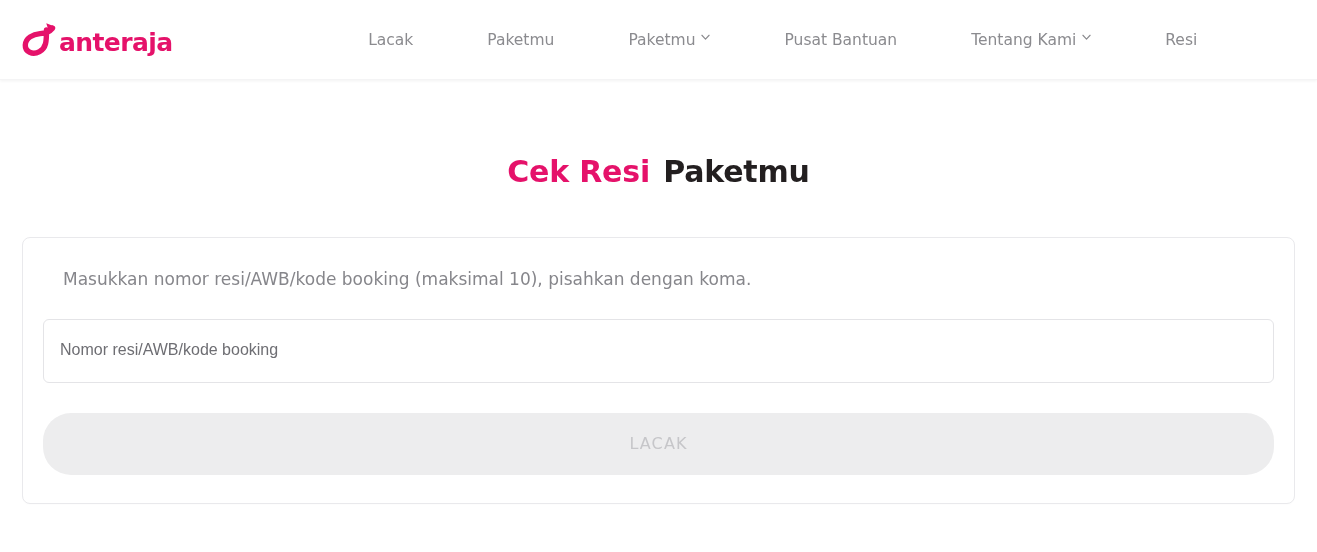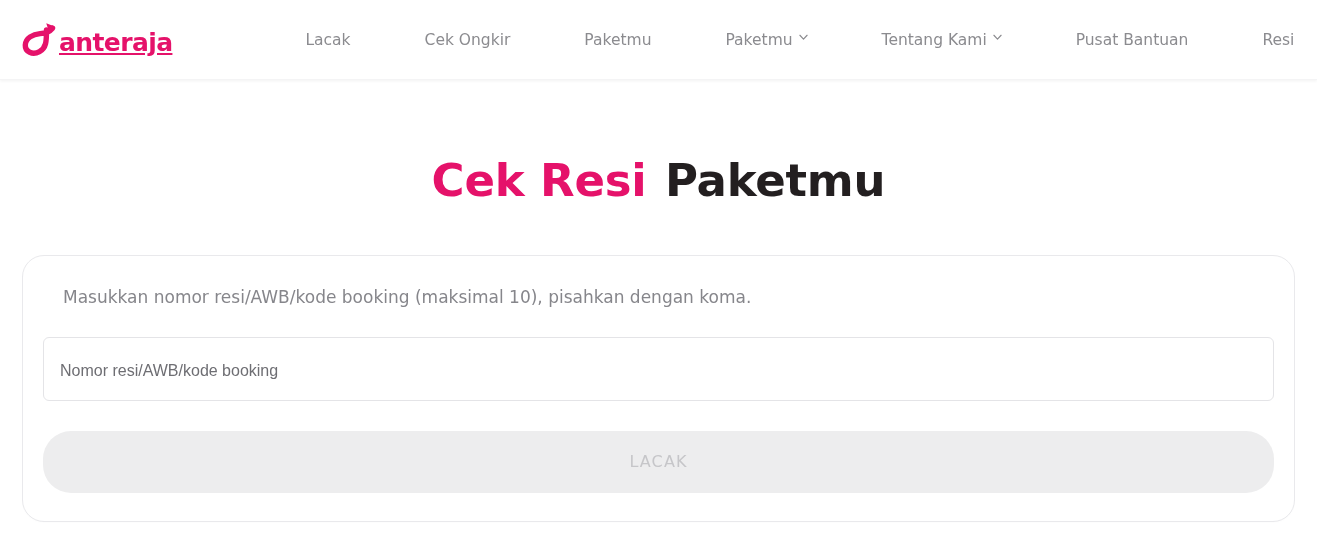--- a/index.html
+++ b/index.html
@@ -46,21 +46,20 @@
   .brand-word {
     font-family: "DejaVu Sans", sans-serif;
     font-size: 25px;
     font-weight: 700;
     color: #E5126A;
     letter-spacing: -0.6px;
     line-height: 1;
     position: relative;
     top: 3px;
     margin-left: -3px;
-    text-decoration: underline;
   }
 
   .main-nav {
     flex: 1 1 auto;
     display: flex;
     align-items: center;
     justify-content: center;
     gap: 0px;
     margin-left: 88px;
   }
@@ -88,34 +87,34 @@
   }
   .chev svg { display: block; }
 
   
   .page-main {
     padding-top: 10px;
   }
 
   .page-title {
     text-align: center;
-    font-size: 45px;
+    font-size: 30px;
     font-weight: 700;
     letter-spacing: -0.2px;
     margin-top: 64px;
     color: #231f20;
     line-height: 1.2;
   }
   .page-title .accent { color: #E5126A; }
   .page-title .rest { color: #231f20; margin-left: 3px; }
 
   .track-card {
     margin: 47px 22px 0 22px;
     border: 1px solid #e9e9ec;
-    border-radius: 22px;
+    border-radius: 8px;
     background: #ffffff;
     padding: 30px 20px 28px 20px;
     box-shadow: 0 1px 2px rgba(0,0,0,0.012);
   }
 
   .card-instruction {
     font-size: 17px;
     color: #86868b;
     padding: 0 0 0 20px;
     line-height: 1.4;
@@ -123,21 +122,21 @@
   }
 
   .awb-input {
     display: block;
     width: 100%;
     margin-top: 27px;
     height: 64px;
     border: 1px solid #e4e4e7;
     border-radius: 6px;
     padding: 0 16px;
-    font-size: 21px;
+    font-size: 12px;
     font-family: "Liberation Sans", sans-serif;
     color: #333;
     outline: none;
     background: #fff;
   }
   .awb-input::placeholder {
     color: #6e6e73;
     font-family: "Liberation Sans", sans-serif;
     font-size: 16px;
     opacity: 1;
@@ -174,51 +173,48 @@
     </span>
     <span class="brand-word">anteraja</span>
   </a>
 
   <nav class="main-nav">
 
     <a class="nav-item" href="#">
       <span>Lacak</span>
     </a>
 
-    <a class="nav-item" href="#">
-      <span>Cek Ongkir</span>
-    </a>
 
     <a class="nav-item" href="#">
       <span>Paketmu</span>
     </a>
 
     <a class="nav-item" href="#">
       <span>Paketmu</span>
       <span class="chev">
         <svg width="9" height="9" viewBox="0 0 10 7" xmlns="http://www.w3.org/2000/svg">
           <path d="M1 1 L5 5.4 L9 1" fill="none" stroke="#8b8b8f" stroke-width="1.25" stroke-linecap="round" stroke-linejoin="round"></path>
         </svg>
       </span>
     </a>
 
     <a class="nav-item" href="#">
+      <span>Pusat Bantuan</span>
+    </a>
+
+    <a class="nav-item" href="#">
       <span>Tentang Kami</span>
       <span class="chev">
         <svg width="9" height="9" viewBox="0 0 10 7" xmlns="http://www.w3.org/2000/svg">
           <path d="M1 1 L5 5.4 L9 1" fill="none" stroke="#8b8b8f" stroke-width="1.25" stroke-linecap="round" stroke-linejoin="round"></path>
         </svg>
       </span>
     </a>
 
     <a class="nav-item" href="#">
-      <span>Pusat Bantuan</span>
-    </a>
-
-    <a class="nav-item" href="#">
       <span>Resi</span>
     </a>
 
   </nav>
 
 </header>
 
 <main class="page-main">
 
   <h1 class="page-title">

